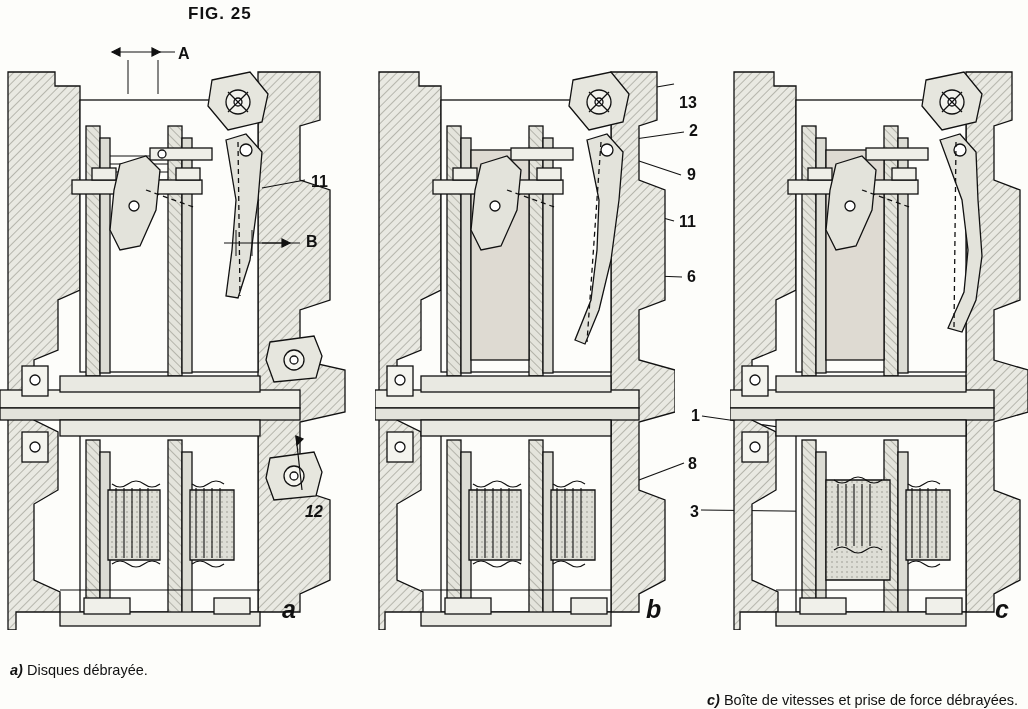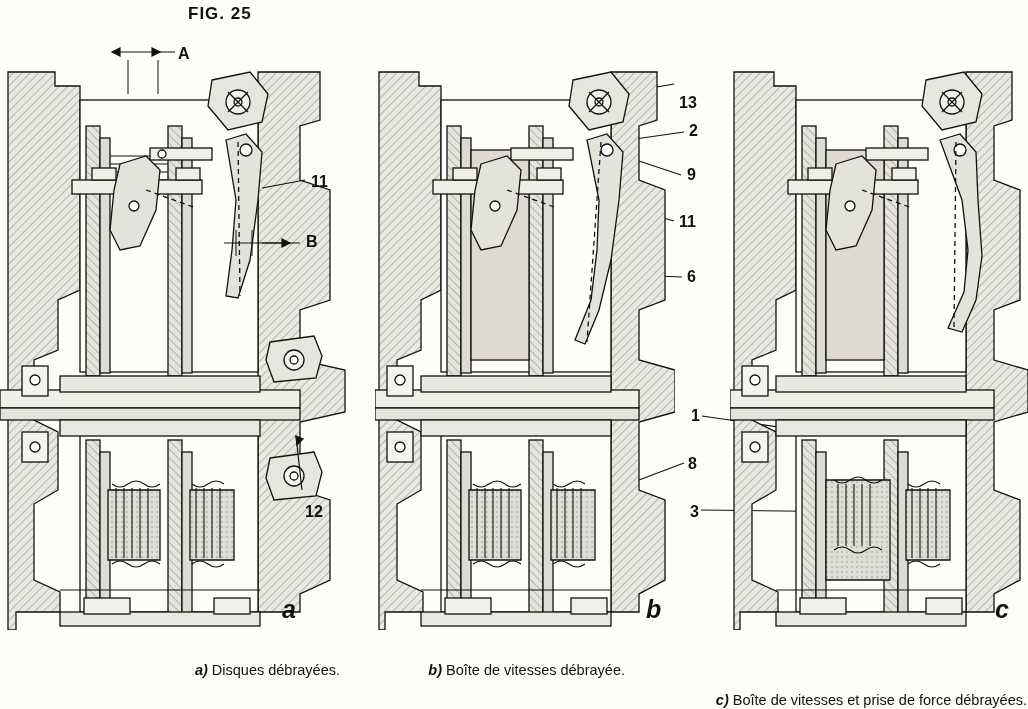--- a/index.html
+++ b/index.html
@@ -1,17 +1,17 @@
 <!DOCTYPE html>
 <html><head>
 <meta charset="utf-8">
 <style>
   html,body{margin:0;padding:0;background:#fdfdfa;}
   body{width:1028px;height:709px;font-family:"Liberation Sans",sans-serif;color:#111;position:relative;overflow:hidden;}
-  #stage{position:relative;width:1028px;height:709px;text-align:right;}
+  #stage{position:relative;width:1028px;height:709px;}
 
   .fig-title{position:absolute;left:188px;top:4px;font-size:17px;font-weight:bold;letter-spacing:1px;}
 
   .panel{position:absolute;top:60px;height:570px;}
   #panel-a{left:0px;width:360px;}
   #panel-b{left:375px;width:300px;}
   #panel-c{left:730px;width:298px;}
 
   .panel svg{display:block;}
 
@@ -328,42 +328,38 @@
         <rect x="70" y="538" width="46" height="16" fill="#f0f0ea"></rect>
         <rect x="196" y="538" width="36" height="16" fill="#f0f0ea"></rect>
         <line x1="46" y1="530" x2="236" y2="530" stroke-width="1"></line>
       </g>
     </svg>
   </div>
 
   <div class="callout" style="left:178px;top:45px;">A</div>
   <div class="callout" style="left:306px;top:233px;">B</div>
   <div class="callout" style="left:311px;top:173px;">11</div>
-  <div class="callout" style="left:305px;top:503px;">12</div>
+  <div class="callout" style="left:305px;top:503px;font-style:italic;">12</div>
 
   <div class="callout" style="left:679px;top:74px;margin-top:20px;">13</div>
   <div class="callout" style="left:689px;top:122px;">2</div>
   <div class="callout" style="left:687px;top:166px;">9</div>
   <div class="callout" style="left:679px;top:213px;">11</div>
   <div class="callout" style="left:687px;top:268px;">6</div>
   <div class="callout" style="left:688px;top:455px;">8</div>
 
   <div class="callout" style="left:691px;top:407px;">1</div>
   <div class="callout" style="left:690px;top:503px;">3</div>
 
   <div class="panel-letter" id="letter-a">a</div>
   <div class="panel-letter" id="letter-b">b</div>
   <div class="panel-letter" id="letter-c">c</div>
 
   <div class="caption" id="cap-a">
     <b>a)</b>
-    <span>Disques débrayées.</span>
-  </div>
-  <div class="caption" id="cap-b">
-    <b>b)</b>
-    <span>Boîte de vitesses débrayée.</span>
+    <span>Disques débrayée.</span>
   </div>
   <div class="caption" id="cap-c">
     <b>c)</b>
     <span>Boîte de vitesses et prise de force débrayées.</span>
   </div>
 
 </div>
 
 </body></html>

